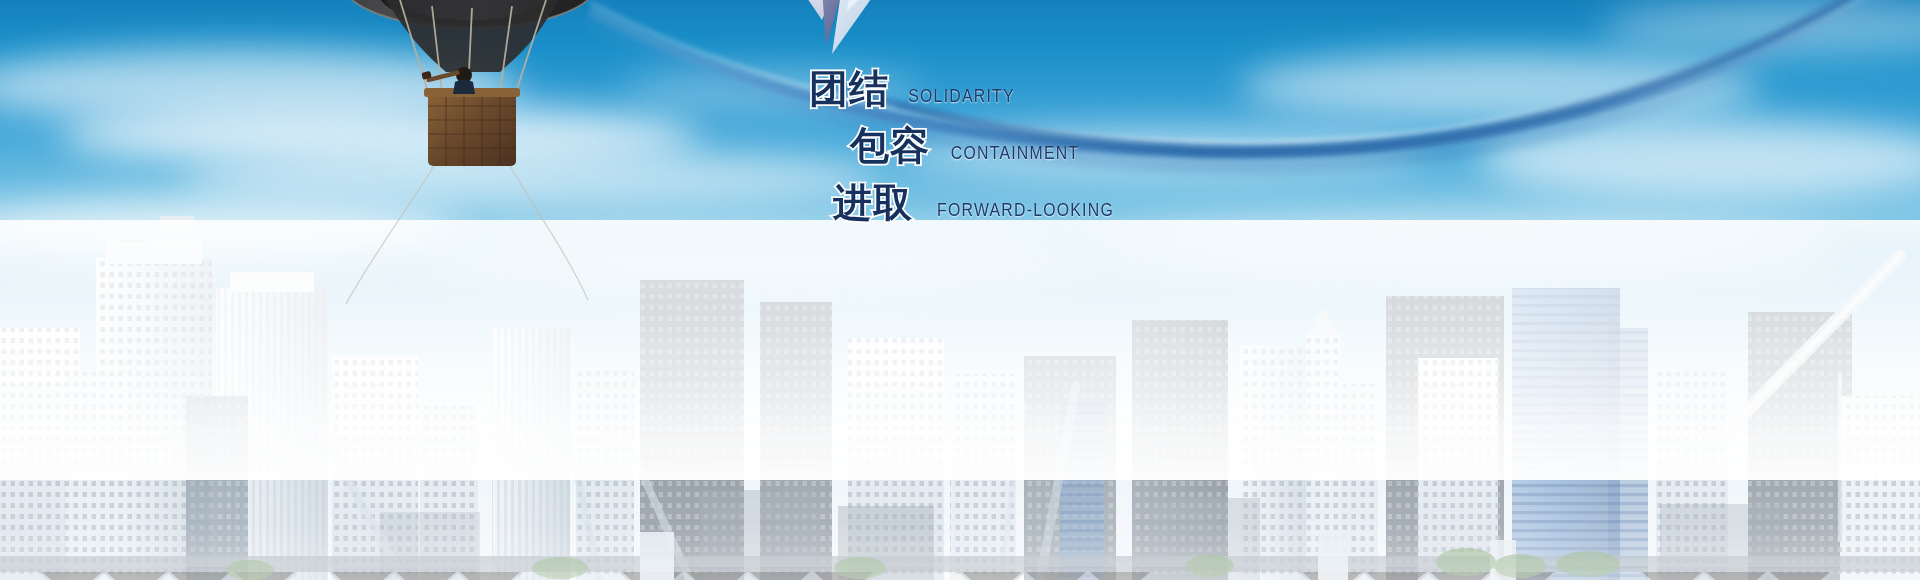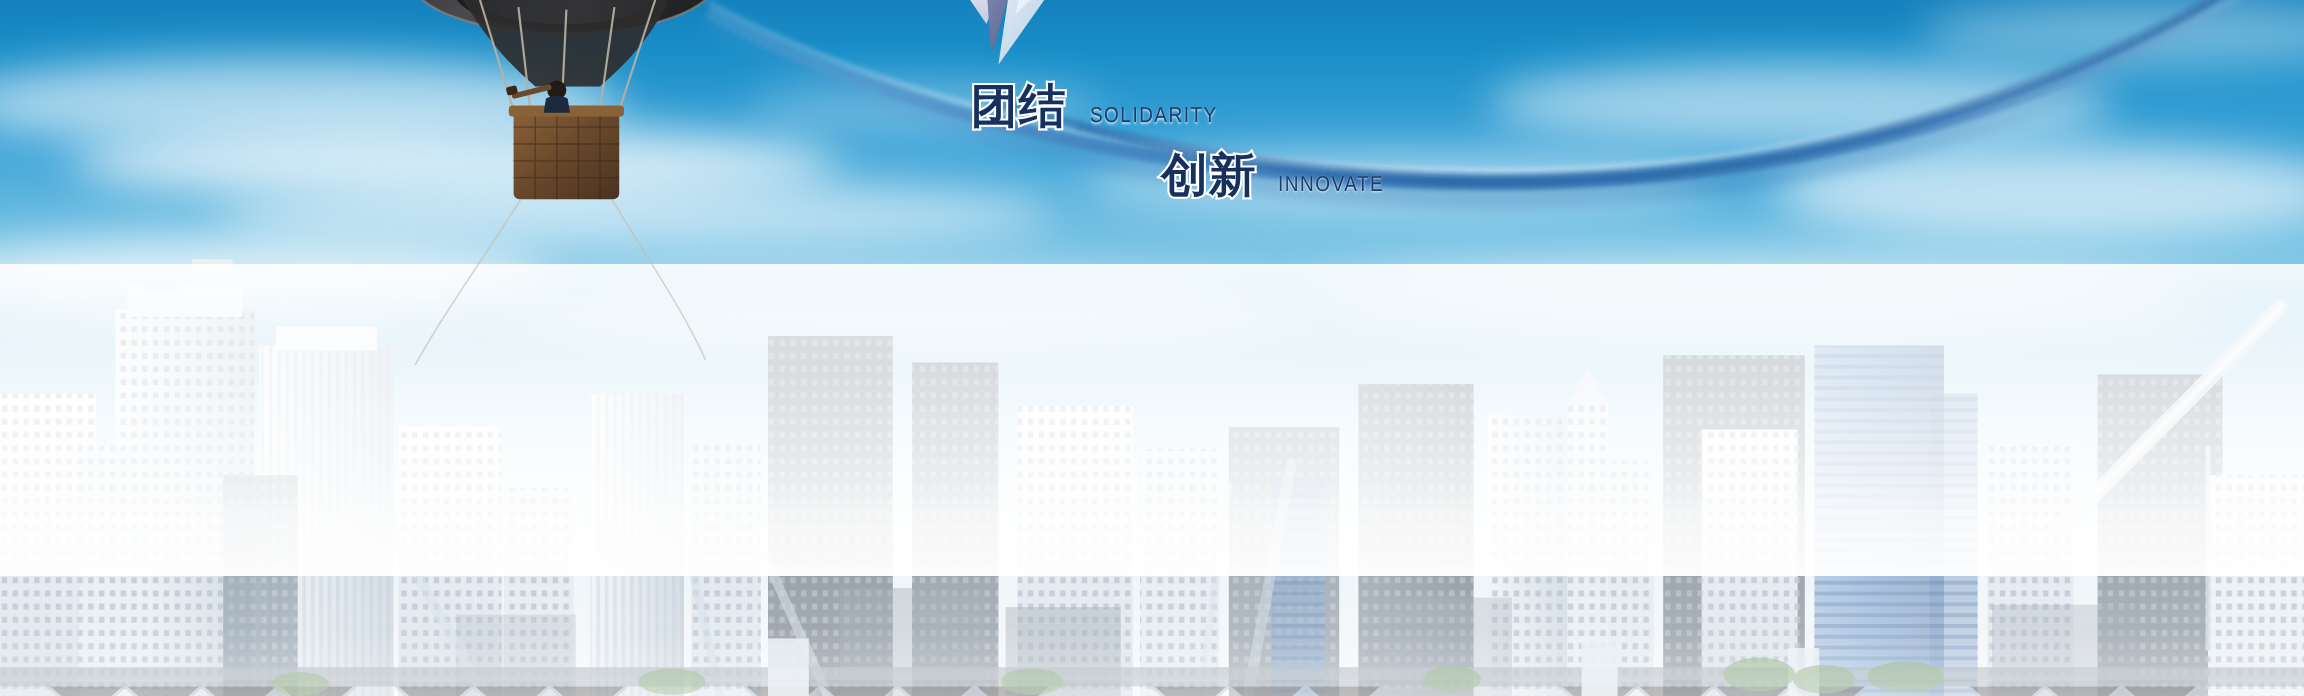--- a/index.html
+++ b/index.html
@@ -499,22 +499,26 @@
   </div>
 
   <div class="slogans">
 
     <div class="slogan-row r0">
       <span class="cn">团结</span>
       <span class="en">SOLIDARITY</span>
     </div>
 
 
-
-
-    <div class="slogan-row r4">
-      <span class="cn">创新</span>
-      <span class="en">INNOVATE</span>
+    <div class="slogan-row r2">
+      <span class="cn">包容</span>
+      <span class="en">CONTAINMENT</span>
     </div>
 
+    <div class="slogan-row r3">
+      <span class="cn">进取</span>
+      <span class="en">FORWARD-LOOKING</span>
+    </div>
+
+
   </div>
 
 </div>
 
 </body></html>

